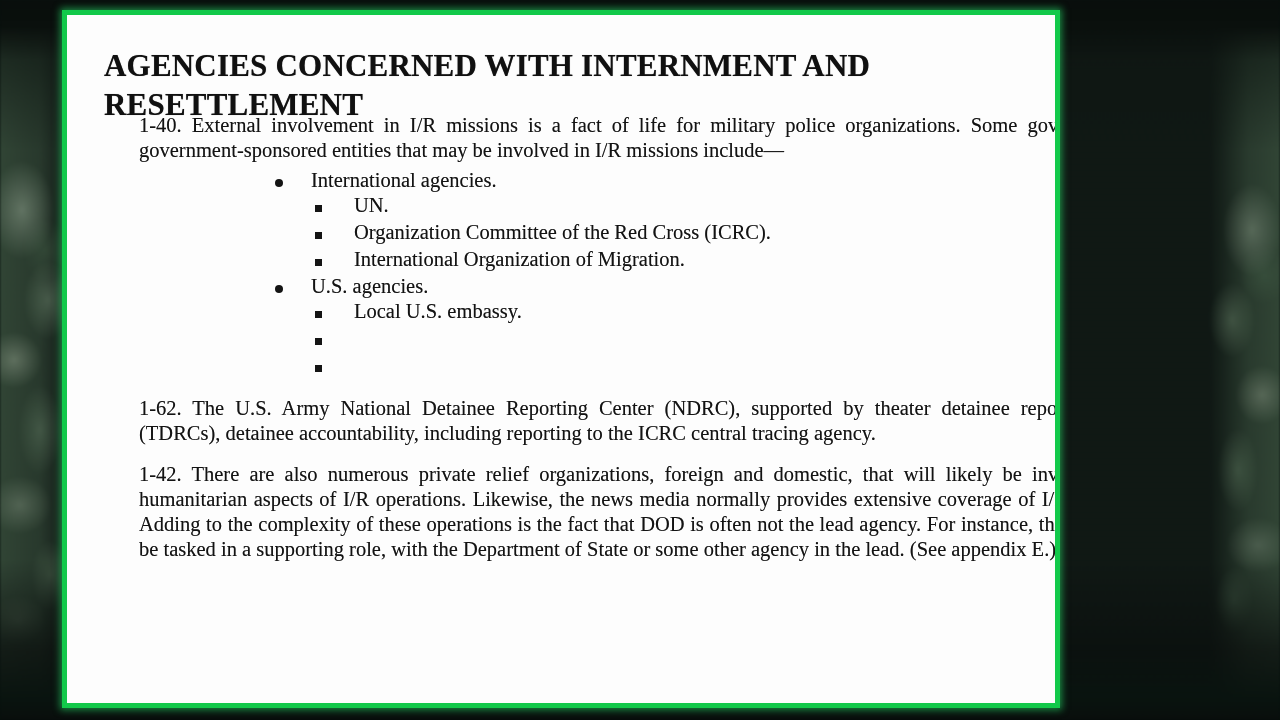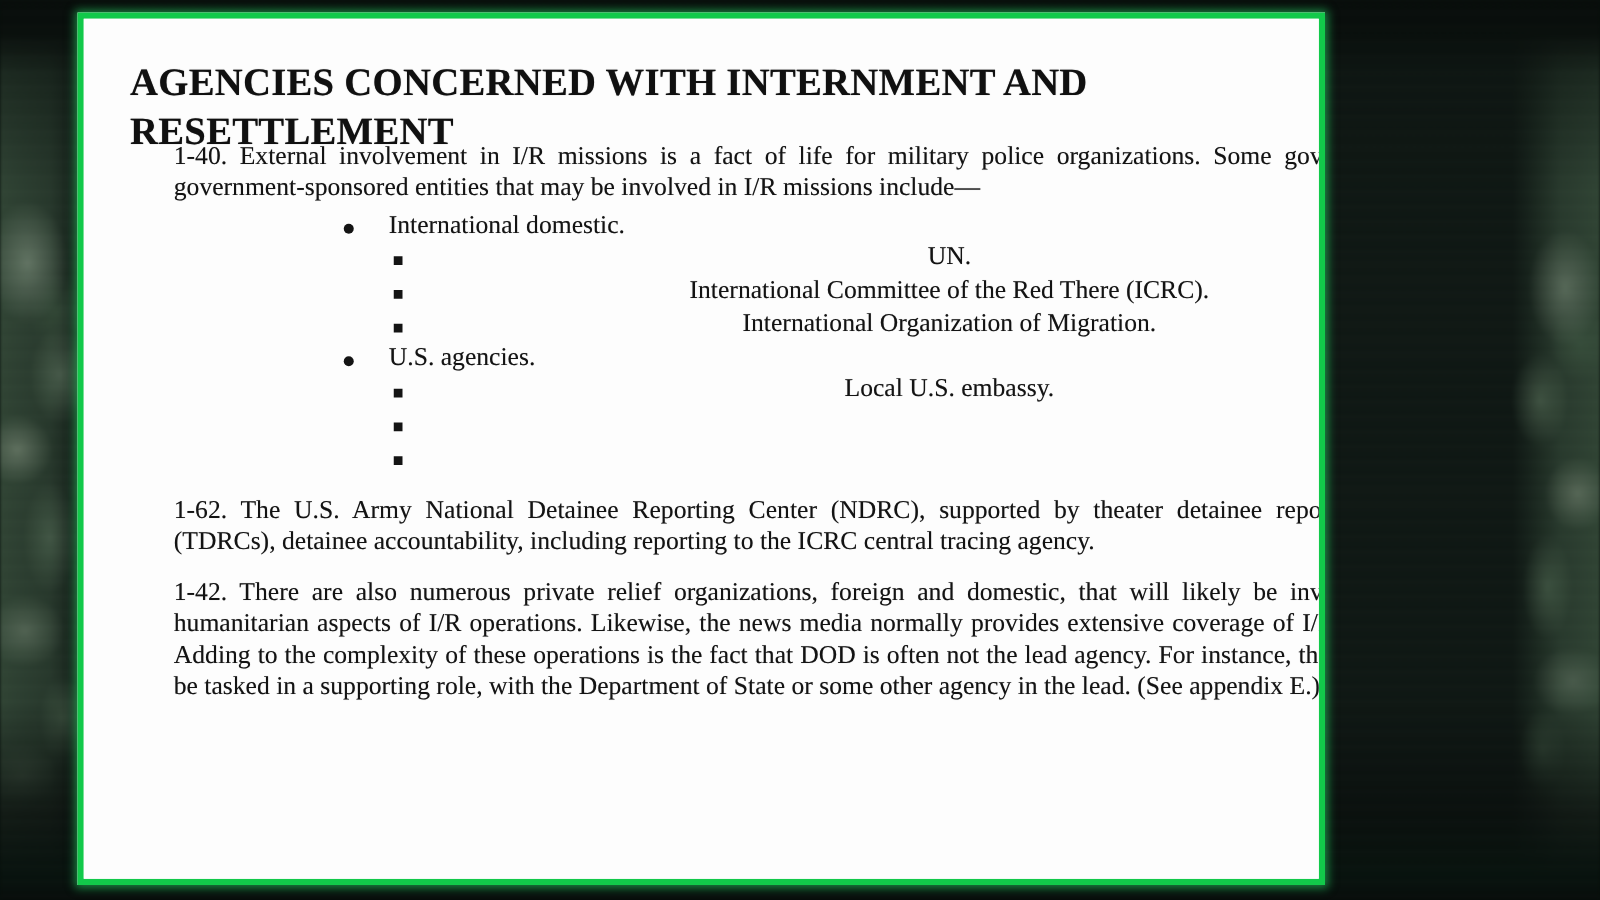--- a/index.html
+++ b/index.html
@@ -143,21 +143,20 @@
     top: 11px;
     width: 8px;
     height: 8px;
     background: #141414;
     border-radius: 50%;
   }
   ul.lvl2 {
     list-style: none;
     margin: 0;
     padding: 0;
-    text-align: center;
   }
   ul.lvl2 > li.b2 {
     position: relative;
     padding-left: 43px;
     margin: 0;
     min-height: 27px;
   }
   ul.lvl2 > li.b2 > .sq {
     position: absolute;
     left: 4px;
@@ -182,29 +181,29 @@
 
     <h1 id="heading">AGENCIES CONCERNED WITH INTERNMENT AND RESETTLEMENT</h1>
 
     <div id="body">
 
       <p class="para tight">1-40. External involvement in I/R missions is a fact of life for military police organizations. Some government and government-sponsored entities that may be involved in I/R missions include—</p>
 
       <ul class="lvl1 group">
         <li class="b1">
           <span class="dot"></span>
-          <span class="bl">International domestic.</span>
+          <span class="bl">International agencies.</span>
           <ul class="lvl2">
             <li class="b2">
               <span class="sq"></span>
               <span class="bl">UN.</span>
             </li>
             <li class="b2">
               <span class="sq"></span>
-              <span class="bl">International Committee of the Red There (ICRC).</span>
+              <span class="bl">Organization Committee of the Red Cross (ICRC).</span>
             </li>
             <li class="b2">
               <span class="sq"></span>
               <span class="bl">International Organization of Migration.</span>
             </li>
           </ul>
         </li>
       </ul>
 
       <ul class="lvl1 group last">

